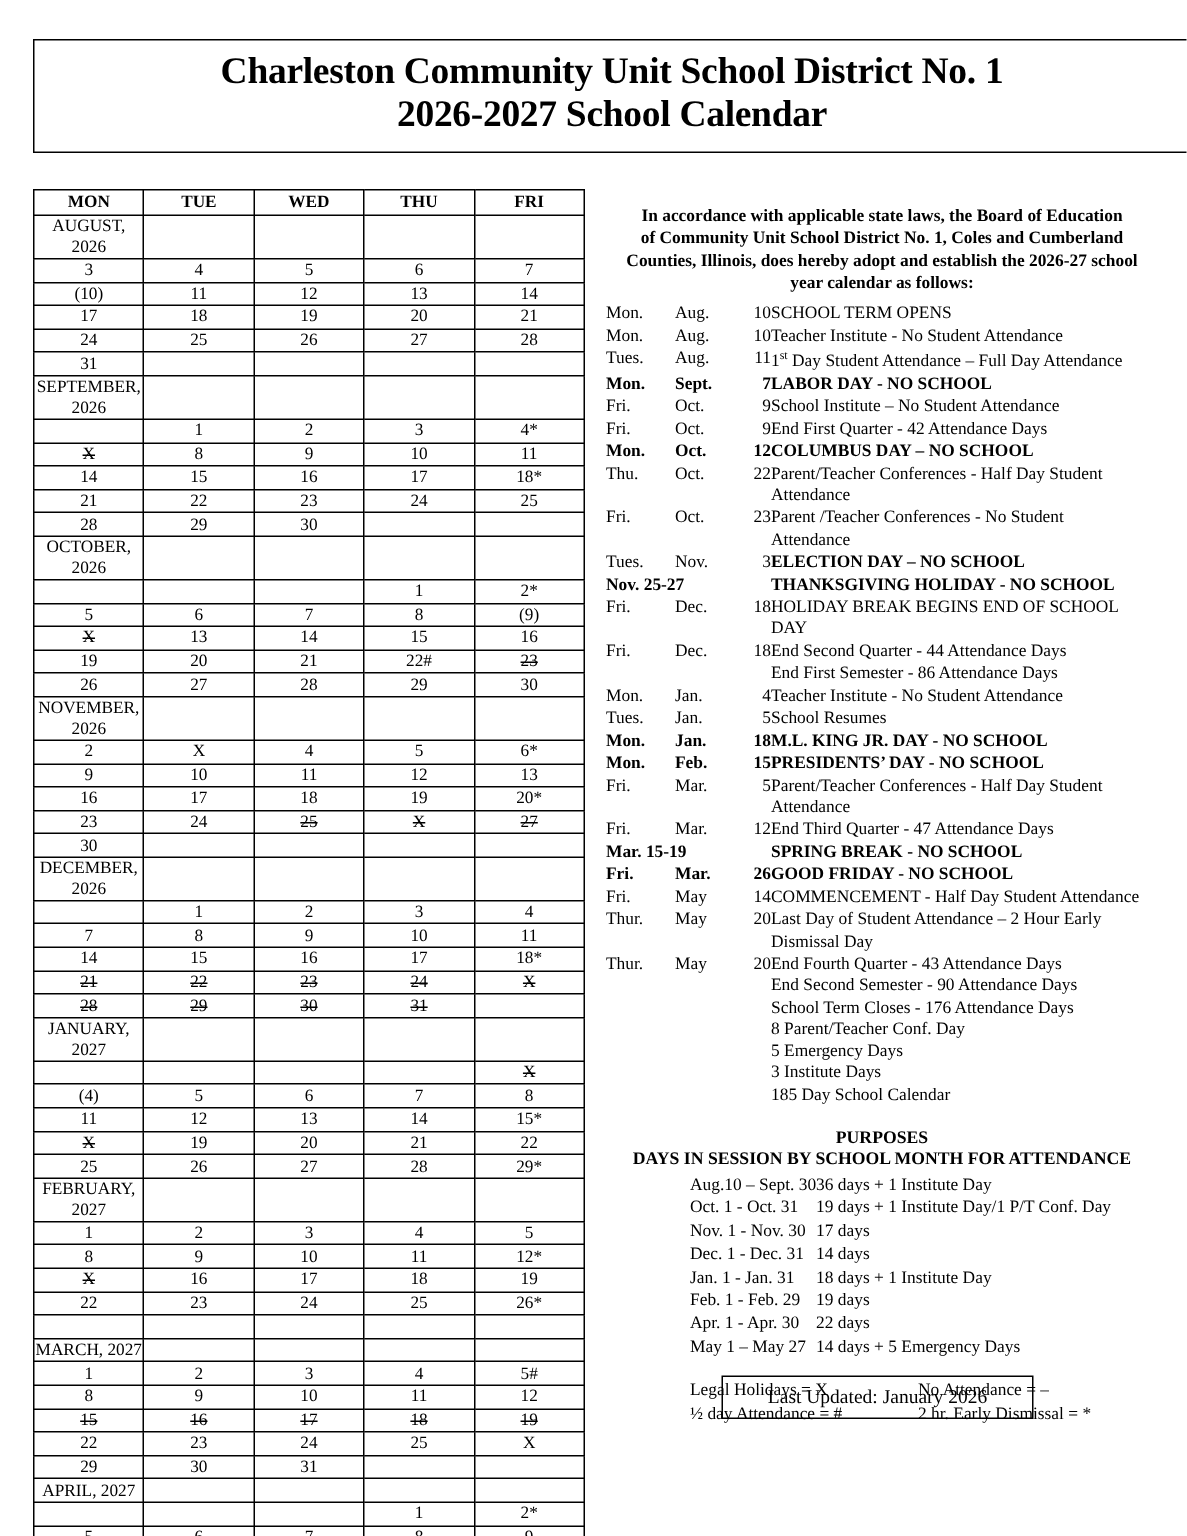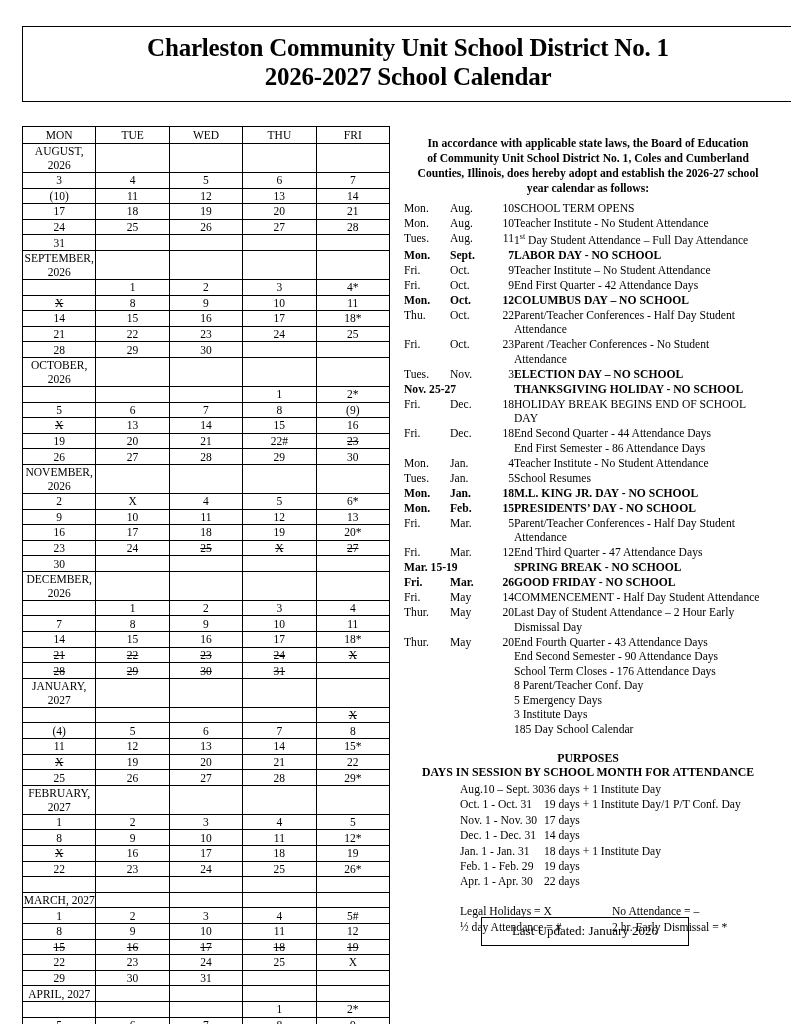--- a/index.html
+++ b/index.html
@@ -58,21 +58,21 @@
     border: 1px solid #000;
     height: 14.6px;
     font-size: 11.5px;
     text-align: center;
     vertical-align: middle;
     padding: 0;
     line-height: 14px;
     font-weight: normal;
   }
   table.cal th {
-    font-weight: normal;
+    font-weight: bold;
     font-size: 11.5px;
     height: 16px;
   }
   td.month-name {
     text-align: left;
     font-weight: bold;
     font-size: 11.5px;
     padding-left: 4px;
   }
   .strike {
@@ -577,21 +577,21 @@
           <tr class="bold">
             <td class="ev-day">Mon.</td>
             <td class="ev-mon">Sept.</td>
             <td class="ev-num">7</td>
             <td class="ev-desc">LABOR DAY - NO SCHOOL</td>
           </tr>
           <tr>
             <td class="ev-day">Fri.</td>
             <td class="ev-mon">Oct.</td>
             <td class="ev-num">9</td>
-            <td class="ev-desc">Teacher Institute – No Student Attendance</td>
+            <td class="ev-desc">School Institute – No Student Attendance</td>
           </tr>
           <tr>
             <td class="ev-day">Fri.</td>
             <td class="ev-mon">Oct.</td>
             <td class="ev-num">9</td>
             <td class="ev-desc">End First Quarter - 42 Attendance Days</td>
           </tr>
           <tr class="bold">
             <td class="ev-day">Mon.</td>
             <td class="ev-mon">Oct.</td>
@@ -727,20 +727,24 @@
             <td class="s-days">18 days   + 1 Institute Day</td>
           </tr>
           <tr>
             <td class="s-range">Feb.  1 - Feb.  29</td>
             <td class="s-days">19 days</td>
           </tr>
           <tr>
             <td class="s-range">Apr.  1 - Apr. 30</td>
             <td class="s-days">22 days</td>
           </tr>
+          <tr>
+            <td class="s-range">May   1 – May 27</td>
+            <td class="s-days">14 days + 5 Emergency Days</td>
+          </tr>
         </tbody>
     </table>
 
     <table class="legend">
       <tbody id="legend-body">
           <tr>
             <td class="lg-left">Legal Holidays = X</td>
             <td>No Attendance = –</td>
           </tr>
           <tr>

